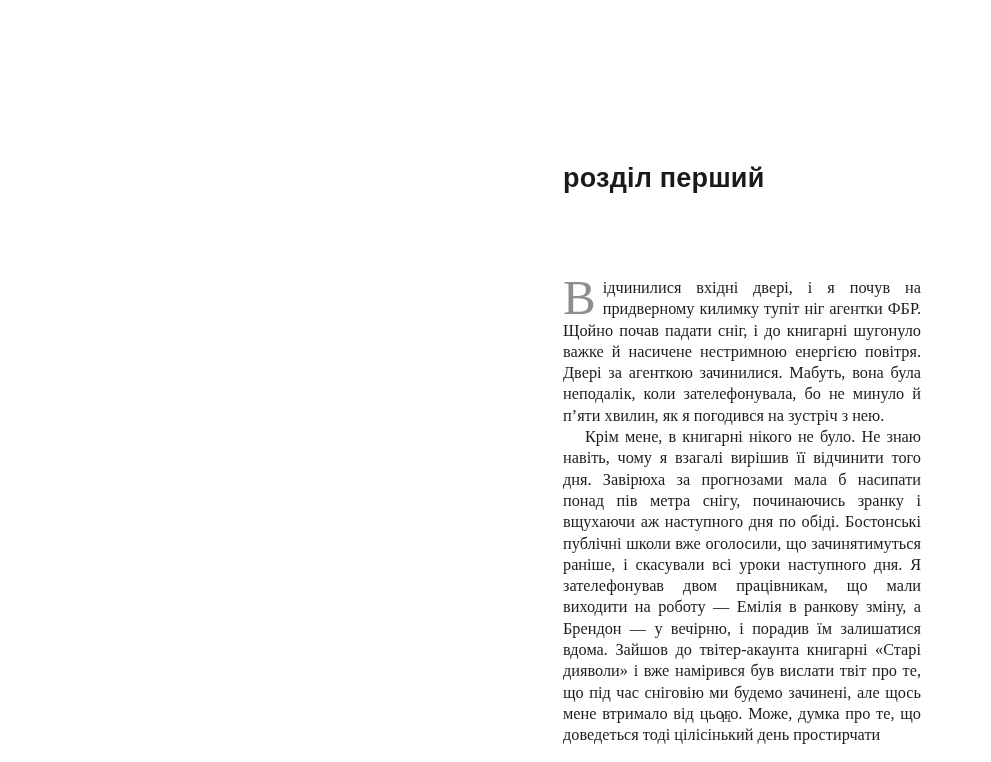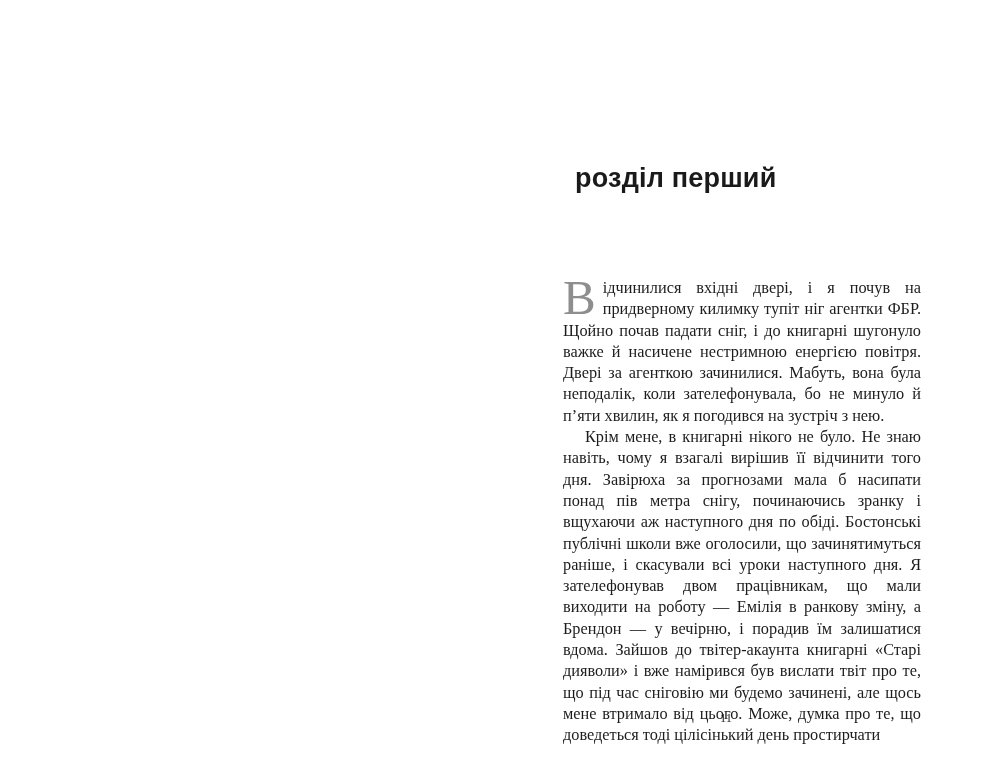--- a/index.html
+++ b/index.html
@@ -13,21 +13,21 @@
     width: 991px;
     height: 762px;
     background: #ffffff;
     overflow: hidden;
     font-family: "Liberation Serif", "DejaVu Serif", serif;
     color: #1c1c1c;
   }
 
   .chapter-title {
     position: absolute;
-    left: 575px;
+    left: 563px;
     top: 163px;
     font-family: "Liberation Sans", "DejaVu Sans", sans-serif;
     font-size: 27px;
     font-weight: 600;
     letter-spacing: 0.2px;
     color: #1a1a1a;
   }
 
   .text-block {
     position: absolute;

